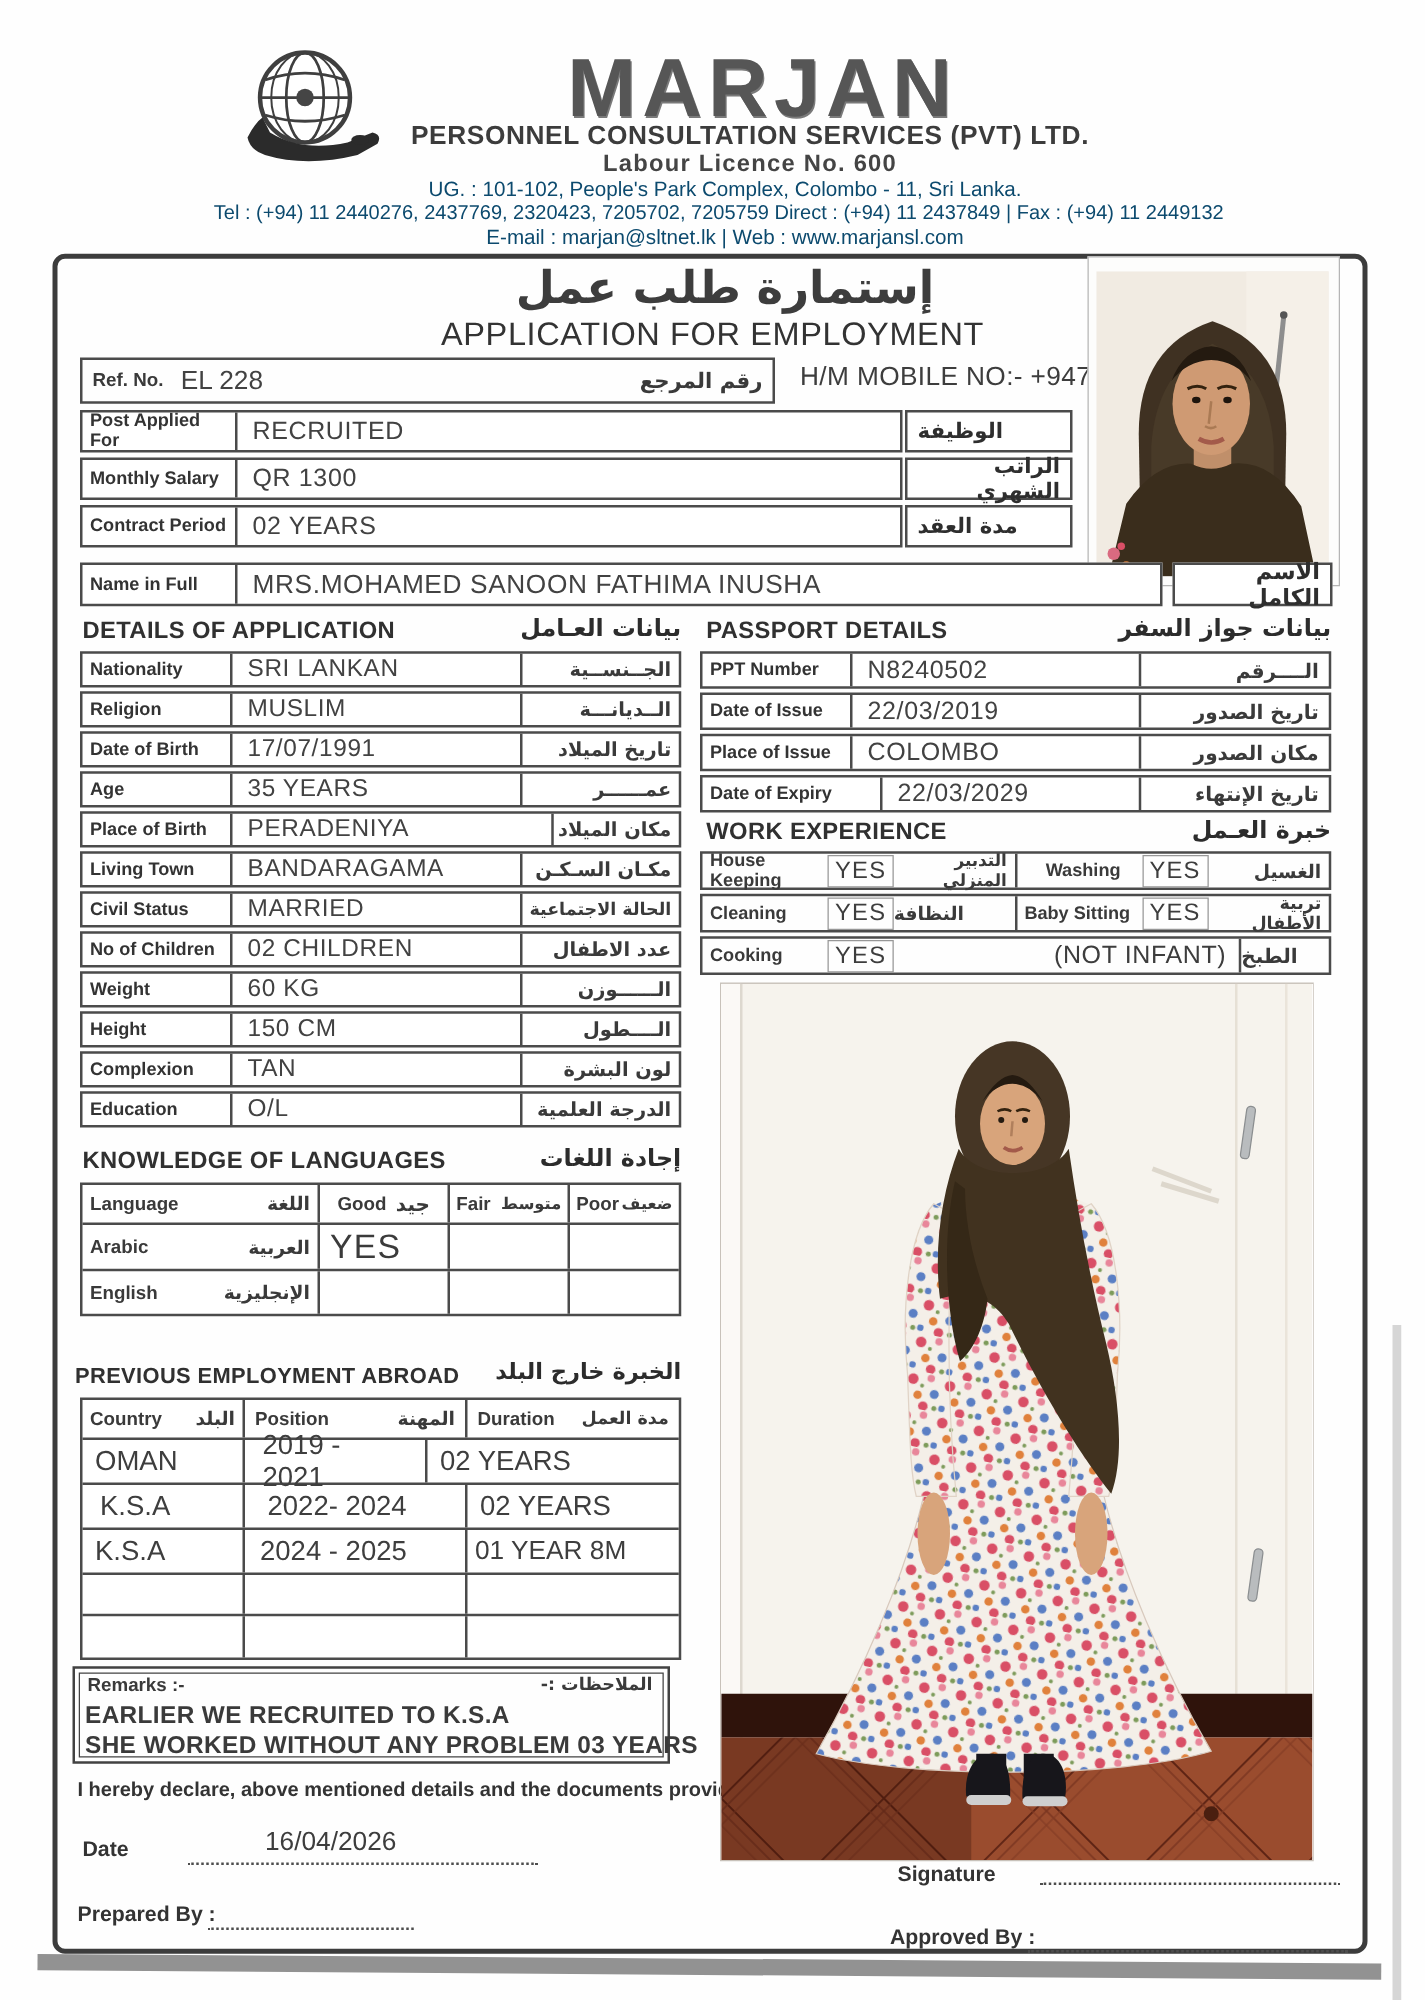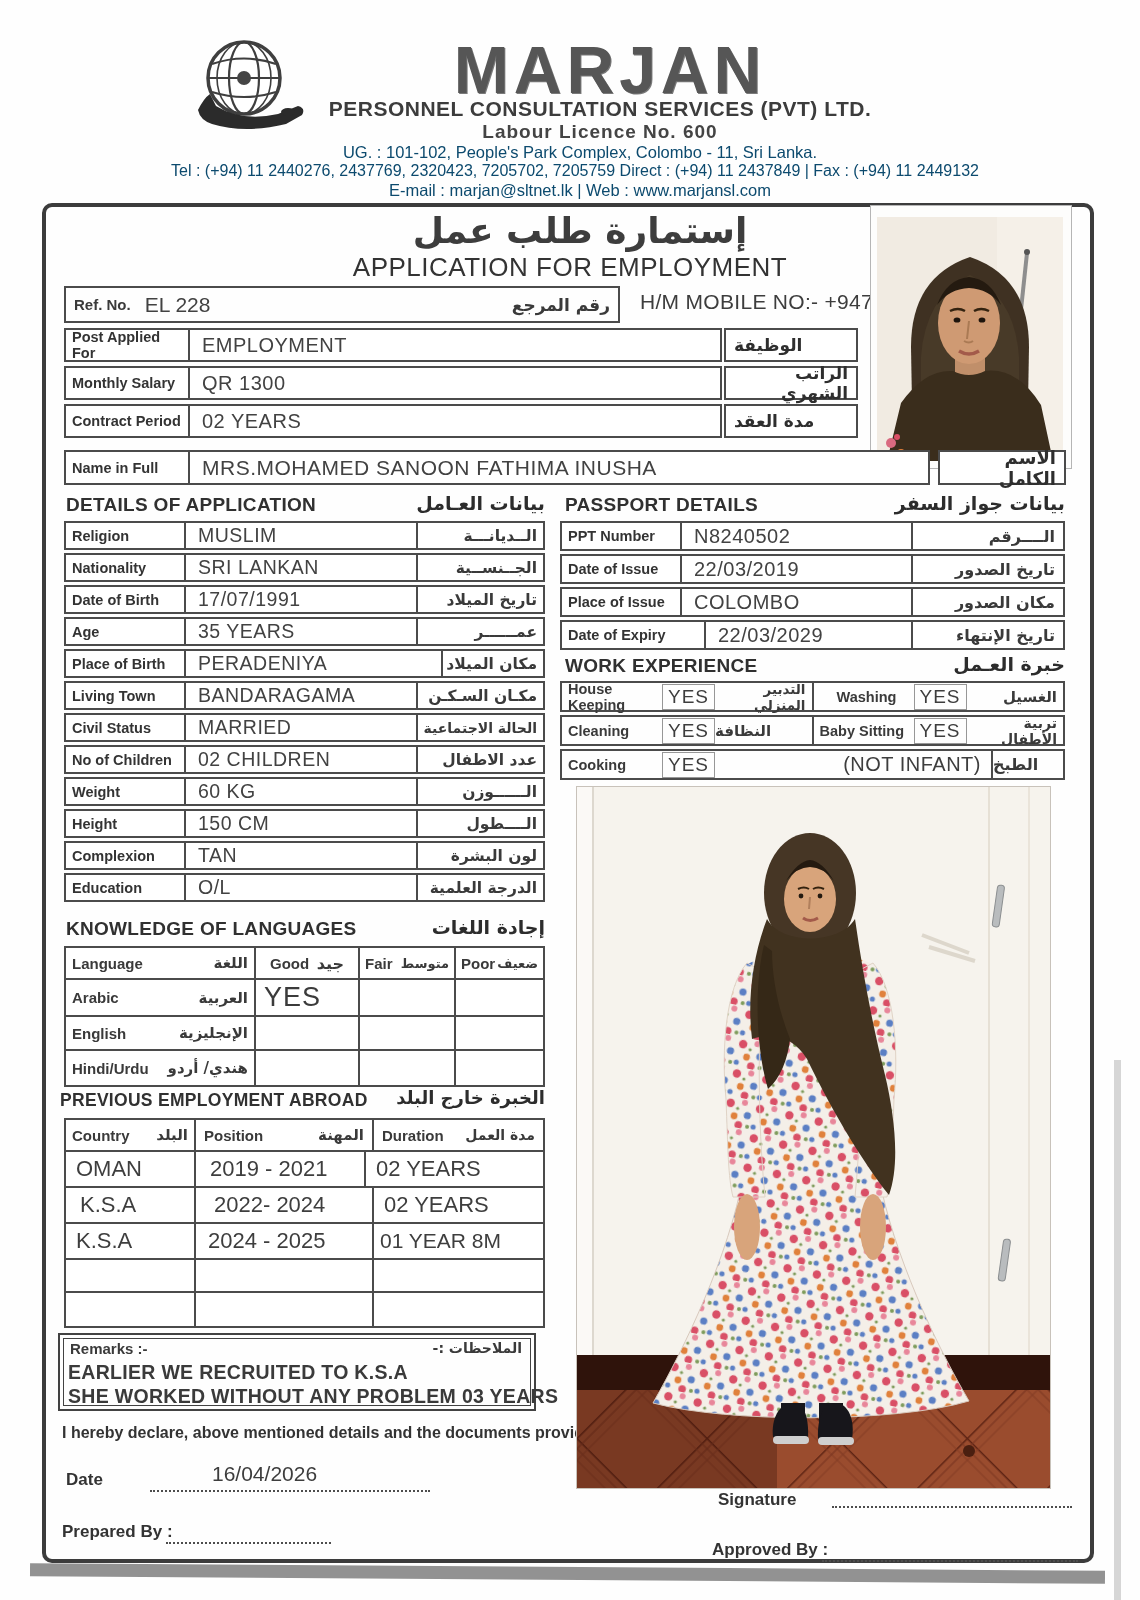--- a/index.html
+++ b/index.html
@@ -115,21 +115,21 @@
 
       <circle cx="14" cy="226" r="5" fill="#d96a80"></circle>
       <circle cx="24" cy="236" r="4" fill="#e0813c"></circle>
       <circle cx="9" cy="239" r="4" fill="#5b7fc4"></circle>
       <circle cx="20" cy="220" r="3" fill="#d94f66"></circle>
     </svg>
   </div>
 
   <div class="abs brow" style="left:64px; top:328px; width:658px; height:34px;">
     <div class="lbl" style="width:124px;">Post Applied For</div>
-    <div class="val">EMPLOYMENT</div>
+    <div class="val">RECRUITED</div>
   </div>
   <div class="abs arbox ar" style="left:724px; top:328px; width:134px; height:34px;">الوظيفة</div>
 
   <div class="abs brow" style="left:64px; top:366px; width:658px; height:34px;">
     <div class="lbl" style="width:124px;">Monthly Salary</div>
     <div class="val">QR 1300</div>
   </div>
   <div class="abs arbox ar" style="left:724px; top:366px; width:134px; height:34px;">الراتب الشهري</div>
 
   <div class="abs brow" style="left:64px; top:404px; width:658px; height:34px;">
@@ -143,28 +143,28 @@
     <div class="val" style="font-size:21px;">MRS.MOHAMED SANOON FATHIMA INUSHA</div>
   </div>
   <div class="abs arbox ar" style="left:938px; top:450px; width:128px; height:35px; font-size:18px;">الاسم الكامل</div>
 
   <div class="abs sect-en" style="left:66px; top:494px;">DETAILS OF APPLICATION</div>
   <div class="abs ar sect-ar" style="left:380px; top:492px; width:165px; text-align:right;">بيانات العـامل</div>
 
   <div class="abs" style="left:64px; top:521px; width:481px;">
 
     <div class="brow" style="height:29px; margin-bottom:3px;">
+      <div class="lbl" style="width:120px;">Nationality</div>
+      <div class="val" style="flex:1; font-size:19.5px; border-right:2px solid #4b4b4b; height:100%; display:flex; align-items:center;">SRI LANKAN</div>
+      <div class="ar" style="width:125px; text-align:right; padding-right:6px; font-size:15.5px;">الجــنســية</div>
+    </div>
+    <div class="brow" style="height:29px; margin-bottom:3px;">
       <div class="lbl" style="width:120px;">Religion</div>
       <div class="val" style="flex:1; font-size:19.5px; border-right:2px solid #4b4b4b; height:100%; display:flex; align-items:center;">MUSLIM</div>
       <div class="ar" style="width:125px; text-align:right; padding-right:6px; font-size:15.5px;">الــديانـــة</div>
-    </div>
-    <div class="brow" style="height:29px; margin-bottom:3px;">
-      <div class="lbl" style="width:120px;">Nationality</div>
-      <div class="val" style="flex:1; font-size:19.5px; border-right:2px solid #4b4b4b; height:100%; display:flex; align-items:center;">SRI LANKAN</div>
-      <div class="ar" style="width:125px; text-align:right; padding-right:6px; font-size:15.5px;">الجــنســية</div>
     </div>
     <div class="brow" style="height:29px; margin-bottom:3px;">
       <div class="lbl" style="width:120px;">Date of Birth</div>
       <div class="val" style="flex:1; font-size:19.5px; border-right:2px solid #4b4b4b; height:100%; display:flex; align-items:center;">17/07/1991</div>
       <div class="ar" style="width:125px; text-align:right; padding-right:6px; font-size:15.5px;">تاريخ الميلاد</div>
     </div>
     <div class="brow" style="height:29px; margin-bottom:3px;">
       <div class="lbl" style="width:120px;">Age</div>
       <div class="val" style="flex:1; font-size:19.5px; border-right:2px solid #4b4b4b; height:100%; display:flex; align-items:center;">35 YEARS</div>
       <div class="ar" style="width:125px; text-align:right; padding-right:6px; font-size:15.5px;">عمــــــر</div>
@@ -302,29 +302,20 @@
     </div>
     <div class="grow" style="height:34px;">
       <div class="gcell" style="width:190px; justify-content:space-between; padding:0 6px;">
         <span style="font-size:15px; font-weight:bold;">English</span>
         <span class="ar" style="font-size:15px;">الإنجليزية</span>
       </div>
       <div class="gcell" style="width:104px;"></div>
       <div class="gcell" style="width:96px;"></div>
       <div class="gcell" style="flex:1;"></div>
     </div>
-    <div class="grow" style="height:34px;">
-      <div class="gcell" style="width:190px; justify-content:space-between; padding:0 6px;">
-        <span style="font-size:15px; font-weight:bold;">Hindi/Urdu</span>
-        <span class="ar" style="font-size:15px;">هندي/ أردو</span>
-      </div>
-      <div class="gcell" style="width:104px;"></div>
-      <div class="gcell" style="width:96px;"></div>
-      <div class="gcell" style="flex:1;"></div>
-    </div>
   </div>
 
   <div class="abs sect-en" style="left:60px; top:1090px; font-size:17.5px;">PREVIOUS EMPLOYMENT ABROAD</div>
   <div class="abs ar sect-ar" style="left:355px; top:1087px; width:190px; text-align:right; font-size:18px;">الخبرة خارج البلد</div>
 
   <div class="abs grid" style="left:64px; top:1118px; width:481px;">
     <div class="grow" style="height:32px;">
       <div class="gcell" style="width:130px; justify-content:space-between; padding:0 6px;">
         <span style="font-size:15px; font-weight:bold;">Country</span>
         <span class="ar" style="font-size:15px;">البلد</span>
@@ -333,21 +324,21 @@
         <span style="font-size:15px; font-weight:bold;">Position</span>
         <span class="ar" style="font-size:15px;">المهنة</span>
       </div>
       <div class="gcell" style="flex:1; justify-content:space-between; padding:0 8px;">
         <span style="font-size:15px; font-weight:bold;">Duration</span>
         <span class="ar" style="font-size:14px;">مدة العمل</span>
       </div>
     </div>
     <div class="grow" style="height:36px;">
       <div class="gcell" style="width:130px; font-size:22px; padding:0 10px; color:#3e3e3e;">OMAN</div>
-      <div class="gcell" style="width:170px; font-size:22px; padding:4px 14px; color:#3e3e3e;">2019 - 2021</div>
+      <div class="gcell" style="width:146px; font-size:22px; padding:4px 14px; color:#3e3e3e;">2019 - 2021</div>
       <div class="gcell" style="flex:1; font-size:22px; padding:0 10px; color:#3e3e3e;">02 YEARS</div>
     </div>
     <div class="grow" style="height:36px;">
       <div class="gcell" style="width:130px; font-size:22px; padding:0 14px; color:#3e3e3e;">K.S.A</div>
       <div class="gcell" style="width:178px; font-size:22px; padding:0 18px; color:#3e3e3e;">2022- 2024</div>
       <div class="gcell" style="flex:1; font-size:22px; padding:0 10px; color:#3e3e3e;">02 YEARS</div>
     </div>
     <div class="grow" style="height:36px;">
       <div class="gcell" style="width:130px; font-size:22px; padding:0 10px; color:#3e3e3e;">K.S.A</div>
       <div class="gcell" style="width:178px; font-size:22px; padding:0 12px; color:#3e3e3e;">2024 - 2025</div>

